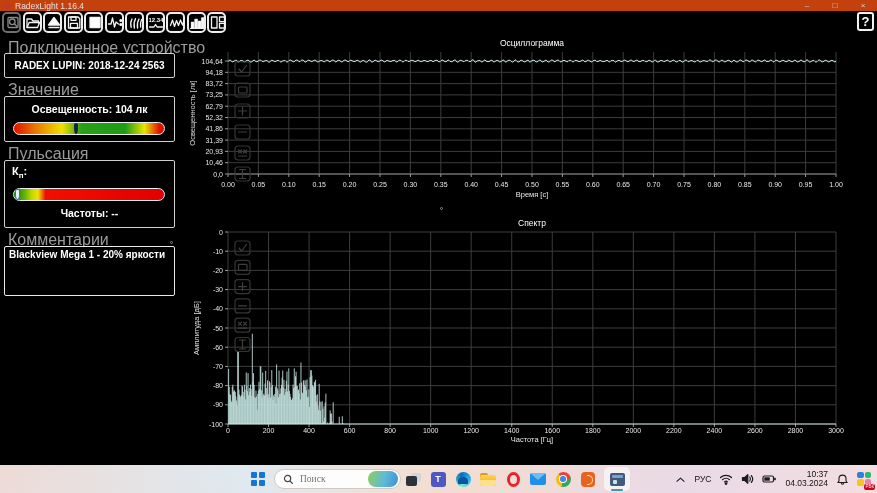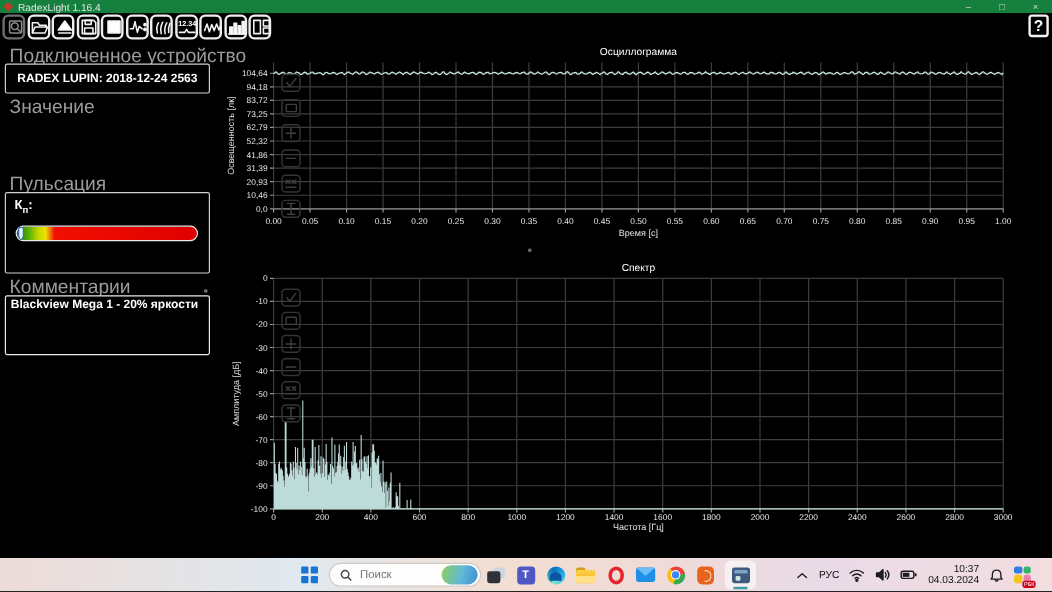--- a/index.html
+++ b/index.html
@@ -1,20 +1,20 @@
 <!DOCTYPE html>
 <html><head>
 <meta charset="utf-8">
 <style>
   html,body{margin:0;padding:0;background:#000;}
   #app{position:relative;width:877px;height:493px;overflow:hidden;background:#000;
        font-family:"Liberation Sans",sans-serif;-webkit-font-smoothing:antialiased;}
 
   
-  .titlebar{position:absolute;left:0;top:0;width:877px;height:11px;background:#15803d;
+  .titlebar{position:absolute;left:0;top:0;width:877px;height:11px;background:#c2410c;
             display:flex;align-items:center;color:#e2e2e2;font-size:8.5px;}
   .titlebar .app-logo{width:8px;height:8px;margin:0 4px 0 3px;background:#c0392b;
             border-radius:2px;clip-path:polygon(50% 0,100% 50%,50% 100%,0 50%);}
   .titlebar .win-controls{margin-left:auto;display:flex;gap:0;}
   .titlebar .win-controls span{width:28px;text-align:center;font-size:8px;color:#d6d6d6;cursor:default;}
 
   
   .toolbar{position:absolute;left:0;top:11px;width:877px;height:26px;background:#000;}
   .tb-btn{position:absolute;top:1px;width:19px;height:21px;border:2px solid #ededed;
           border-radius:5px;box-sizing:border-box;background:#000;}
@@ -61,29 +61,29 @@
   .weather .wtxt{line-height:10px;margin-top:43px;}
   .weather .temp{font-size:9px;color:#222;}
   .weather .cond{font-size:8px;color:#6f6f6f;}
   .win-btn{position:absolute;left:251px;top:7px;width:14px;height:14px;display:grid;
            grid-template-columns:6px 6px;grid-template-rows:6px 6px;gap:1.5px;}
   .win-btn span{background:#1574d4;border-radius:1px;}
   .search-pill{position:absolute;left:274px;top:4px;width:127px;height:20px;border-radius:10px;
                background:rgba(255,255,255,.92);border:1px solid #cfcac6;box-sizing:border-box;
                display:flex;align-items:center;padding:0 2px 0 8px;}
   .search-pill input{border:none;outline:none;background:transparent;font-size:9.5px;color:#444;
-               width:60px;font-family:Liberation Sans, sans-serif;}
+               width:60px;font-family:Liberation Serif, serif;}
   .search-thumb{margin-left:auto;width:30px;height:16px;border-radius:8px;
                background:linear-gradient(105deg,#8ecf5a 0%,#5fb9d8 55%,#3f8fd2 100%);}
   .tb-apps{position:absolute;left:404px;top:0;height:28px;display:flex;align-items:center;gap:7px;}
   .app-ic{position:relative;height:24px;min-width:18px;display:flex;align-items:center;justify-content:center;}
   .app-ic.active{background:rgba(255,255,255,.6);border-radius:5px;padding:0 4px;}
   .app-underline{position:absolute;bottom:0;left:50%;transform:translateX(-50%);width:12px;height:2.5px;
                background:#3e9ba3;border-radius:2px;}
-  .tray{position:absolute;right:17px;top:0;height:28px;display:flex;align-items:center;gap:8px;}
+  .tray{position:absolute;right:5px;top:0;height:28px;display:flex;align-items:center;gap:8px;}
   .tray .lang{font-size:8.5px;color:#111;}
   .tray .clock{text-align:right;font-size:8.5px;color:#111;line-height:9.5px;}
   .widget-ic{position:relative;width:15px;height:15px;display:grid;grid-template-columns:6.5px 6.5px;
              grid-template-rows:6.5px 6.5px;gap:1px;}
   .widget-ic span{border-radius:2px;}
   .widget-badge{position:absolute;right:-3px;bottom:-3px;background:#d0021b;color:#fff;font-size:4.5px;
              padding:0 1px;border-radius:2px;line-height:5.5px;}
 </style>
 </head>
 <body>
@@ -176,27 +176,34 @@
         </svg>
       </div>
     </div>
 
   <div class="sec-hdr" style="top:39px">Подключенное устройство</div>
   <div class="side-box device-box">
     <span>RADEX LUPIN: 2018-12-24 2563</span>
   </div>
 
   <div class="sec-hdr" style="top:81px">Значение</div>
+  <div class="side-box value-box">
+    <div class="vlabel">Освещенность: 104 лк</div>
+    <div class="grad-bar">
+      <div class="marker-dark" id="val-marker" style="left: calc(41% - 2px);"></div>
+    </div>
+  </div>
 
   <div class="sec-hdr" style="top:145px">Пульсация</div>
   <div class="side-box pulse-box">
     <div class="kp"><span>К</span><sub>п</sub><span>:</span></div>
     <div class="grad-bar">
       <div class="marker-light" id="kp-marker" style="left: calc(1% - 1px);"></div>
     </div>
+    <div class="freq">Частоты: --</div>
   </div>
 
   <div class="sec-hdr" style="top:231px">Комментарии</div>
   <div class="side-box comments-box">Blackview Mega 1 - 20% яркости</div>
   <div class="tiny-dot" style="left:170px;top:241px"></div>
 
   <div class="chart" id="osc-chart"><svg width="691" height="180" viewBox="0 0 691 180">
         <text x="346" y="10" text-anchor="middle" font-size="8.5" fill="#fff">Осциллограмма</text>
         <line x1="42" y1="16" x2="42" y2="138" stroke="#3d3d3d" stroke-width="1"></line>
         <line x1="72.4" y1="16" x2="72.4" y2="138" stroke="#3d3d3d" stroke-width="1"></line>

